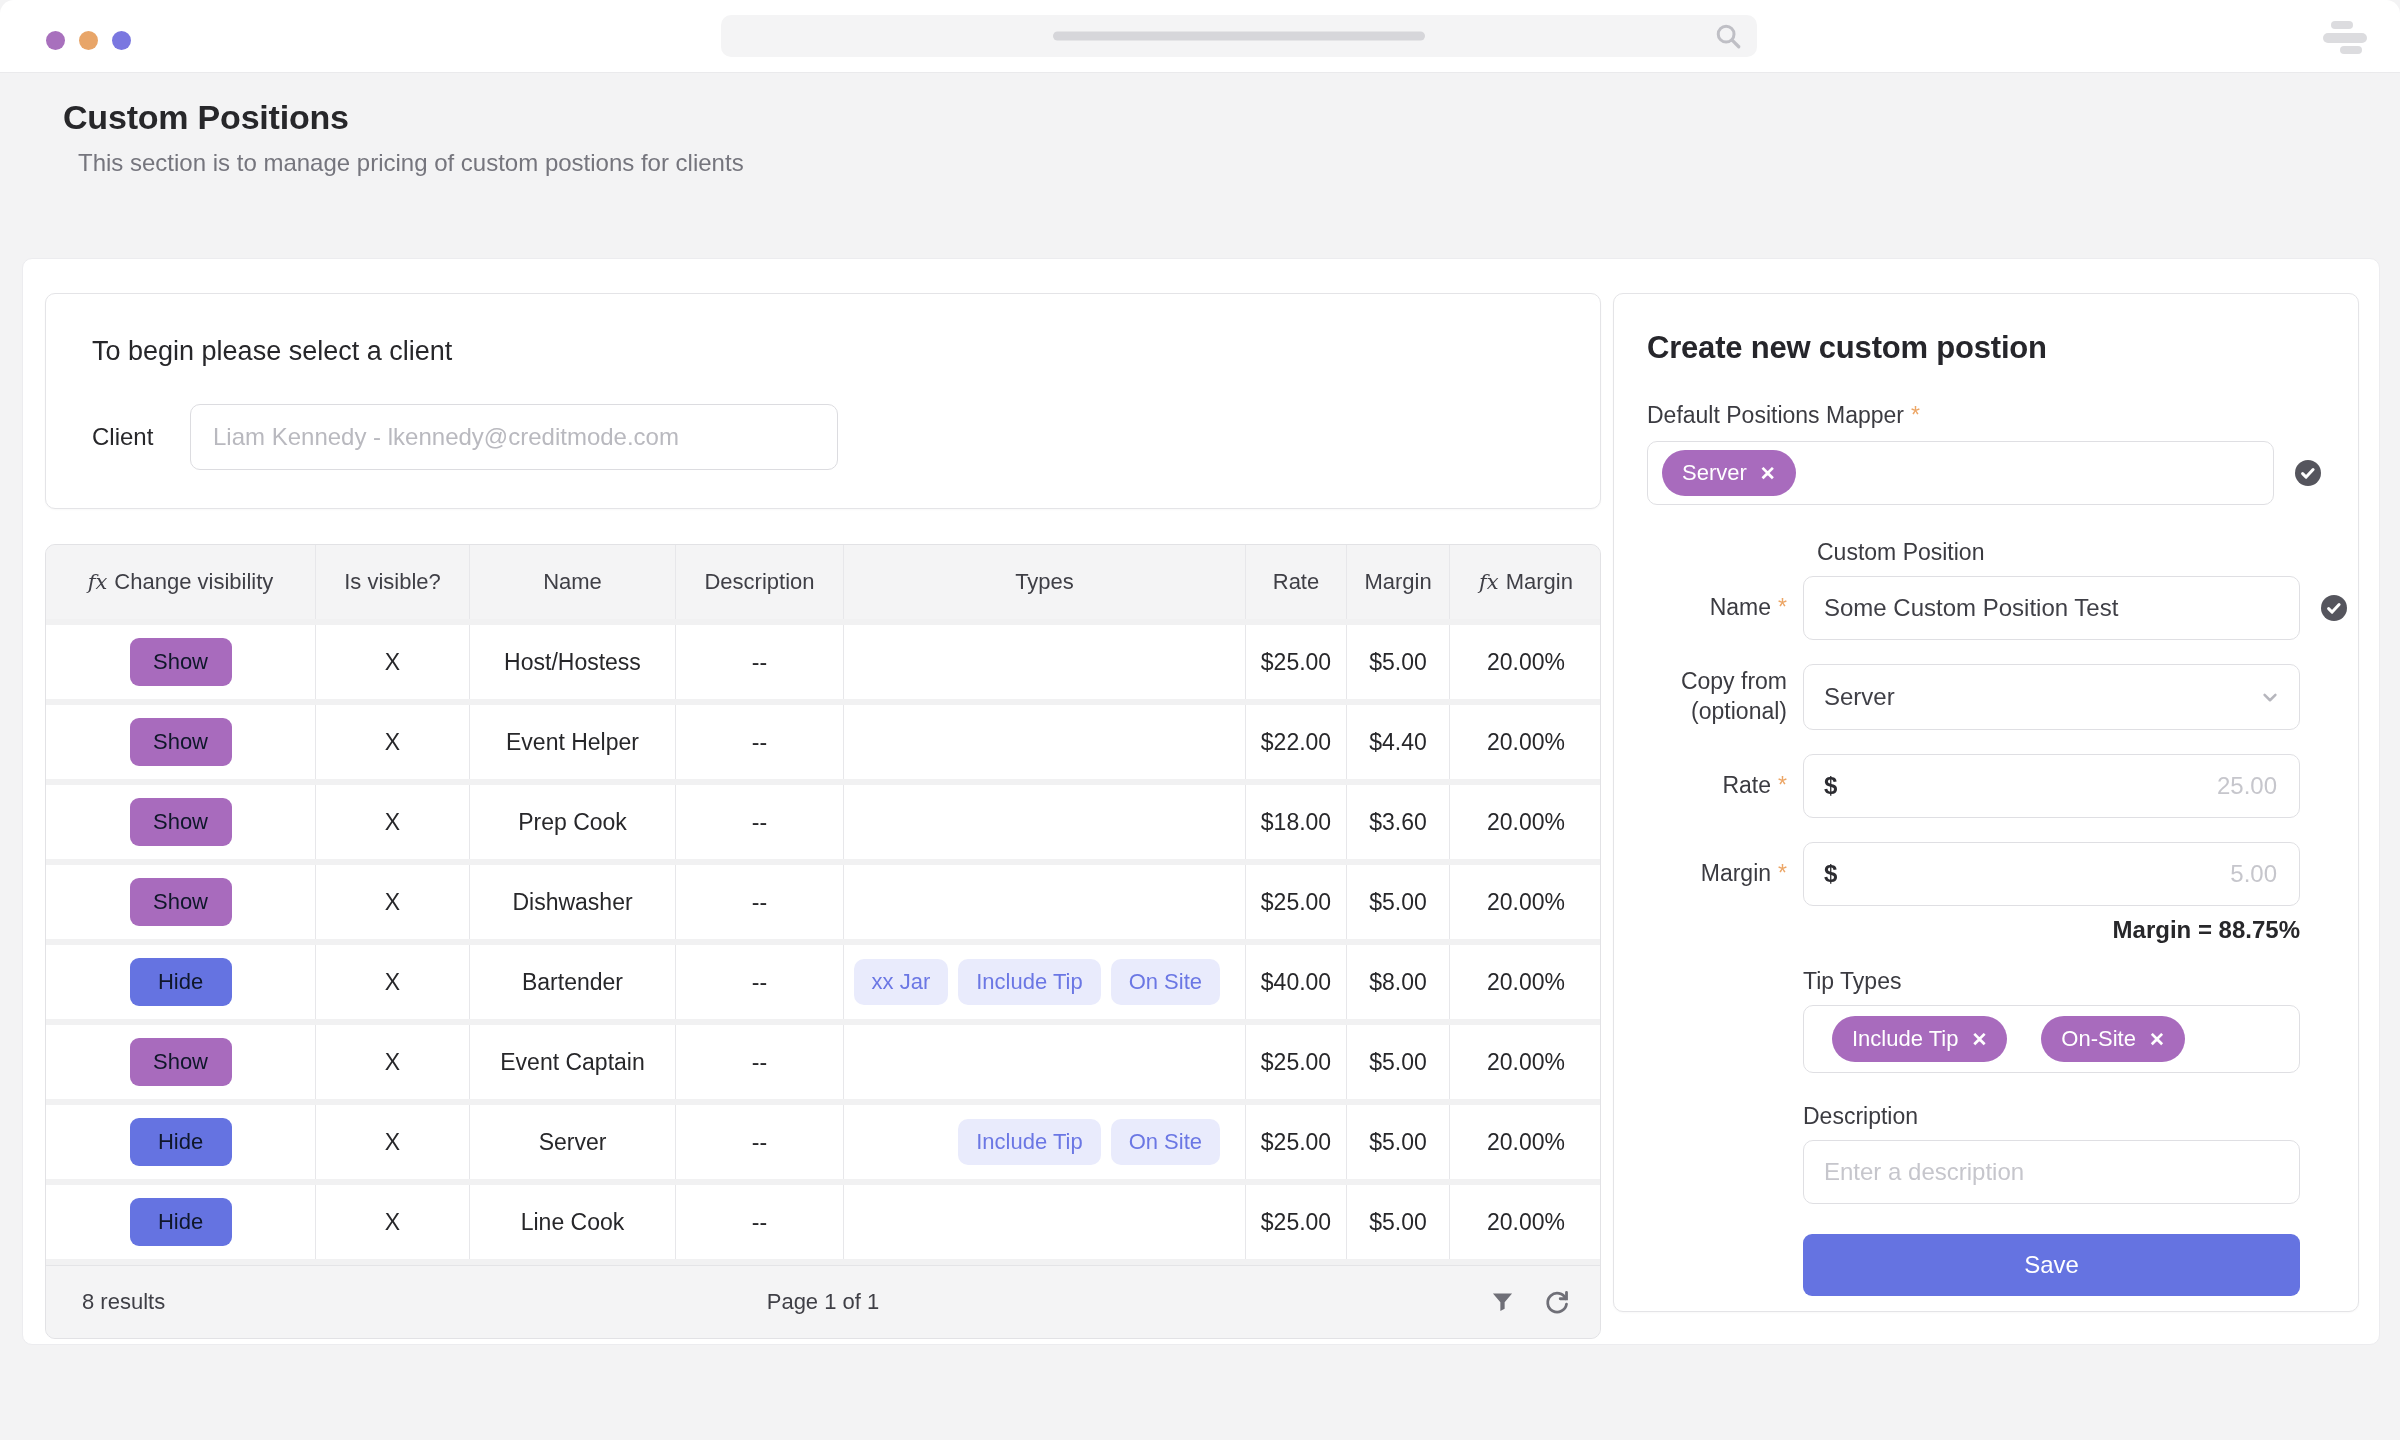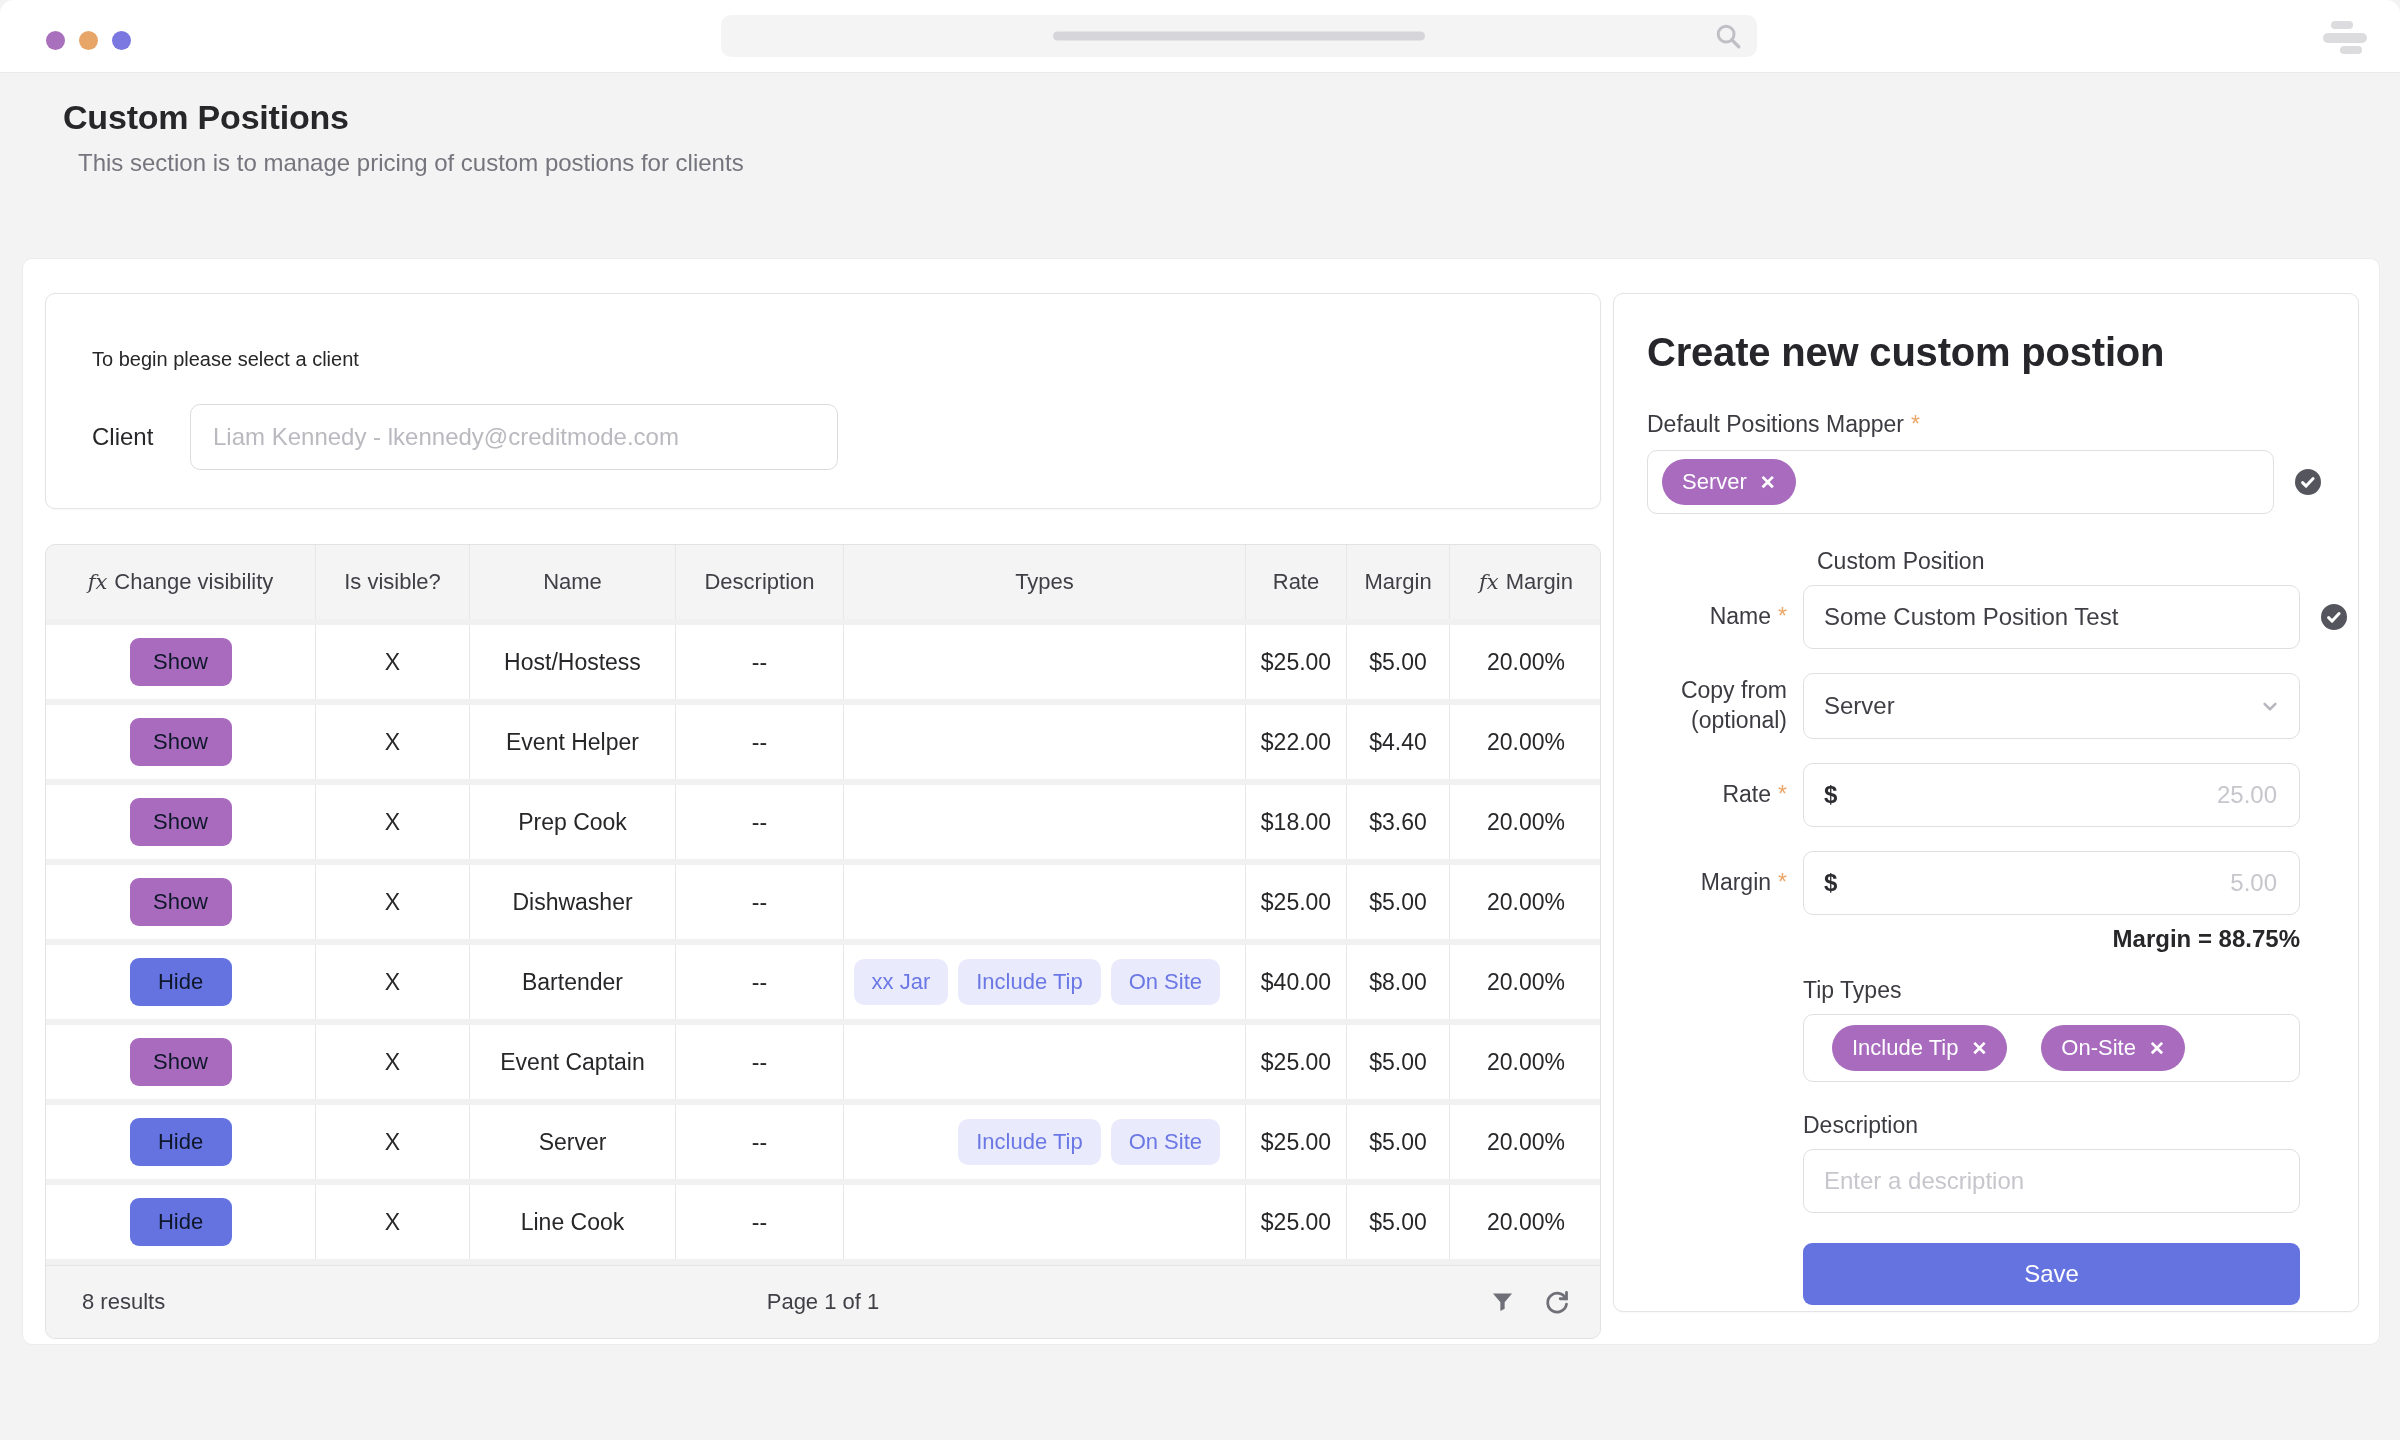--- a/index.html
+++ b/index.html
@@ -29,21 +29,21 @@
   
   .page-header{position:absolute;left:63px;top:98px;}
   .page-header h1{margin:0;font-size:34px;font-weight:600;color:#27272a;letter-spacing:-0.2px;}
   .page-header p{margin:12px 15px 0;font-size:24px;color:#75757d;}
   
   .outer-card{position:absolute;left:22px;top:258px;width:2358px;height:1087px;background:#fff;
     border:1px solid #ececef;border-radius:10px;box-sizing:border-box;}
   
   .client-card{position:absolute;left:22px;top:34px;width:1556px;height:216px;background:#fff;
     border:1px solid #e4e4e7;border-radius:10px;box-sizing:border-box;box-shadow:0 1px 2px rgba(0,0,0,.03);}
-  .client-heading{position:absolute;left:46px;top:54px;font-size:20px;color:#27272a;}
+  .client-heading{position:absolute;left:46px;top:42px;font-size:27px;color:#27272a;}
   .client-row{position:absolute;left:46px;top:110px;display:flex;align-items:center;}
   .client-row label{font-size:24px;color:#27272a;font-weight:500;width:98px;}
   .client-row input{width:648px;height:66px;border:1px solid #dcdce0;border-radius:10px;
     font-size:24px;color:#3f3f46;padding:0 22px;box-sizing:border-box;outline:none;
     font-family:"Liberation Sans",sans-serif;}
   .client-row input::placeholder{color:#b9b9bf;}
   
   .table-card{position:absolute;left:22px;top:285px;width:1556px;border:1px solid #e2e2e5;
     border-radius:10px;background:#f1f1f2;overflow:hidden;box-sizing:border-box;}
   table{width:100%;border-collapse:separate;border-spacing:0 6px;margin-top:-6px;table-layout:fixed;}
@@ -63,21 +63,21 @@
     display:inline-flex;align-items:center;padding:0 18px;border-radius:10px;white-space:nowrap;}
   .table-footer{height:72px;display:flex;align-items:center;padding:0 30px 0 36px;
     font-size:22px;color:#3f3f46;position:relative;border-top:1px solid #e4e4e7;background:#f4f4f5;}
   .page-ind{position:absolute;left:50%;transform:translateX(-50%);}
   .footer-icons{margin-left:auto;display:flex;align-items:center;gap:26px;}
   .footer-icons svg{cursor:pointer;display:block;}
   
   .right-card{position:absolute;left:1590px;top:34px;width:746px;height:1019px;background:#fff;
     border:1px solid #e4e4e7;border-radius:10px;box-sizing:border-box;padding:36px 0 0 33px;
     box-shadow:0 1px 2px rgba(0,0,0,.03);}
-  .right-card h2{margin:0 0 36px;font-size:40px;font-weight:700;color:#26262b;letter-spacing:-0.2px;}
+  .right-card h2{margin:0 0 36px;font-size:31px;font-weight:700;color:#26262b;letter-spacing:-0.2px;}
   .f-label-top{font-size:23px;color:#3b3b41;margin-bottom:12px;}
   .req{color:var(--asterisk);margin-left:7px;font-size:23px;}
   .mapper-row{display:flex;align-items:center;gap:20px;margin-bottom:34px;}
   .mapper-box{width:627px;height:64px;border:1px solid #dfdfe3;border-radius:10px;
     display:flex;align-items:center;padding:0 14px;gap:10px;box-sizing:border-box;cursor:text;}
   .chip{background:var(--purple);color:#fff;height:46px;border-radius:23px;display:inline-flex;
     align-items:center;gap:13px;padding:0 20px;font-size:22px;white-space:nowrap;}
   .chip-x{font-size:19px;font-weight:700;cursor:pointer;line-height:1;}
   .indent{margin-left:156px;width:497px;box-sizing:border-box;}
   .cp-label,.sec-label{font-size:23px;color:#3b3b41;}

